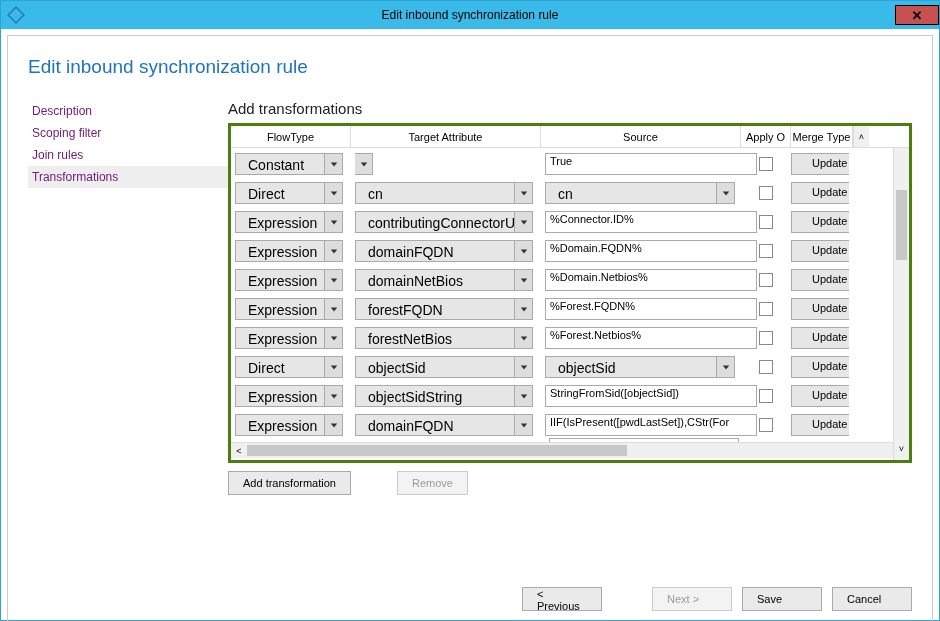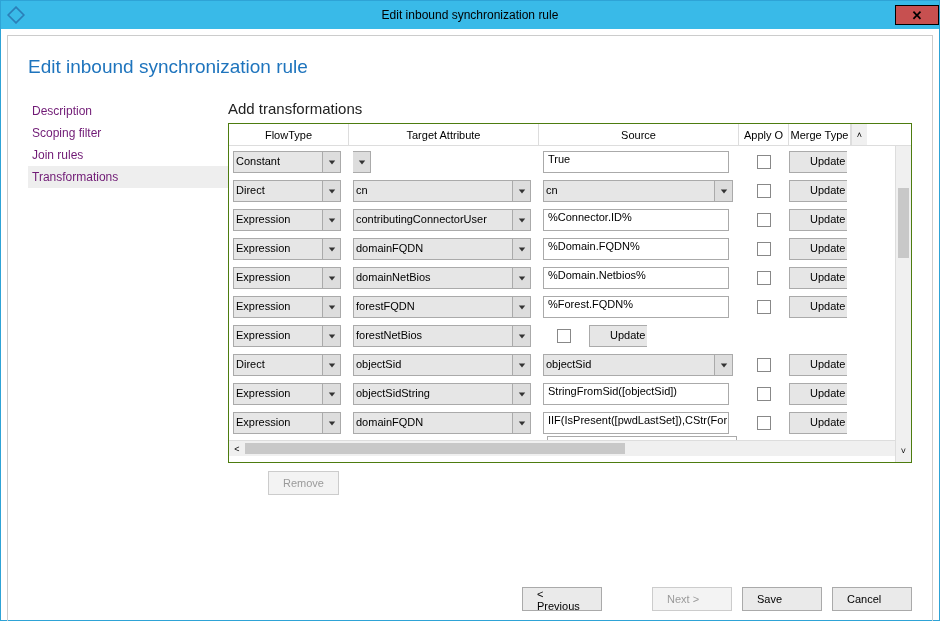--- a/index.html
+++ b/index.html
@@ -10,39 +10,39 @@
   .title-text { position:absolute; left:0; right:0; text-align:center; font-size: 12px; color: #000; pointer-events:none;}
   .title-close { margin-left: auto; width: 44px; height: 20px; background: #c75050; color:#000; display:flex; align-items:center; justify-content:center; font-size:13px; font-weight:bold; border:1px solid #000; margin-right:0;}
   .outer { padding: 20px 20px 14px 20px; height: calc(100% - 28px); display:flex; flex-direction:column; border:1px solid #ccc; margin:6px;}
   .page-title { color: #1e74bd; font-size: 19px; font-weight: 400; margin-bottom: 22px; }
   .content { display: flex; flex: 1; overflow:hidden;}
   .sidebar { width: 200px; font-size: 12px; color:#701a75; }
   .sidebar-item { padding: 4px 4px; cursor:pointer; }
   .sidebar-item.selected { background: #eee; }
   .main { flex:1; display:flex; flex-direction:column; overflow:hidden;}
   .section-header { font-size: 15px; margin-bottom: 6px; color:#222;}
-  .grid-wrap { border:1px solid #4d7c0f; position:relative; height: 340px; }
+  .grid-wrap { border:3px solid #4d7c0f; position:relative; height: 340px; }
   .grid-header { display:flex; height:22px; background:#fff; border-bottom:1px solid #ddd; }
   .gh { font-size:11px; text-align:center; border-right:1px solid #ddd; display:flex; align-items:center; justify-content:center; }
   .gh-flow { width: 120px; } .gh-target { width: 190px; } .gh-source { width:200px;} .gh-apply { width:50px;} .gh-merge { width:62px;}
   .gh-scrollup { width: 16px; border-left:1px solid #ddd; background:#f0f0f0; display:flex; align-items:center; justify-content:center; font-size:9px;}
   .grid-body { height: 294px; overflow:hidden; position:relative;}
   .row { display:flex; align-items:center; height:29px; padding-top:3px;}
   .cell-flow { width:120px; padding-left:4px;}
   .cell-target { width:190px; padding-left:4px;}
   .cell-source { width:200px; padding-left:4px;}
   .cell-apply { width:50px; display:flex; justify-content:center;}
   .cell-merge { width:62px; padding-left:0;}
   .combo { display:flex; width:108px; height:22px;}
   .combo-t { display:flex; width:178px; height:22px;}
   .combo-s { display:flex; width:190px; height:22px;}
-  .combo-text { flex:1; background:#e6e6e6; border:1px solid #aaa; font-size:11px; padding:3px 2px; white-space:nowrap; overflow:hidden;}
+  .combo-text { flex:1; background:#e6e6e6; border:1px solid #aaa; font-size:14px; padding:3px 12px; white-space:nowrap; overflow:hidden;}
   .combo-btn { width:18px; background:#ddd; border:1px solid #aaa; border-left:none; display:flex; align-items:center; justify-content:center;}
   .combo-btn svg { width:8px; height:8px; }
-  .text-input { width:186px; height:22px; border:1px solid #aaa; font-size:11px; padding:1px 4px; background:#fff; white-space:nowrap; overflow:hidden;}
+  .text-input { width:212px; height:22px; border:1px solid #aaa; font-size:11px; padding:1px 4px; background:#fff; white-space:nowrap; overflow:hidden;}
   .chk { width:14px; height:14px; border:1px solid #888; background:#fff;}
   .merge-cell { display:flex; width:58px; height:22px;}
   .merge-text { flex:1; background:#e6e6e6; border:1px solid #aaa; font-size:11px; padding:3px 20px; border-right:none; overflow:hidden;}
   .vscroll { position:absolute; right:0; top:22px; bottom:22px; width:16px; background:#f0f0f0; border-left:1px solid #ddd;}
   .vscroll-thumb { position:absolute; left:2px; right:2px; top:42px; height:70px; background:#c8c8c8;}
   .vscroll-down { position:absolute; right:0; bottom:0; width:16px; height:22px; background:#f0f0f0; border-left:1px solid #ddd; display:flex; align-items:center; justify-content:center; font-size:9px;}
   .hscroll { height:16px; border-top:1px solid #ddd; background:#f0f0f0; display:flex;}
   .hscroll-btn { width:16px; display:flex; align-items:center; justify-content:center; font-size:9px; background:#f0f0f0;}
   .hscroll-track { flex:1; position:relative;}
   .hscroll-thumb { position:absolute; top:2px; bottom:2px; left:0; width:380px; background:#c8c8c8;}
@@ -315,20 +315,23 @@
                 <div class="cell-target">
                   <div class="combo-t">
                     <div class="combo-text">forestNetBios</div>
                     <div class="combo-btn">
                       <svg viewBox="0 0 10 10">
                         <polygon points="1,3 9,3 5,8" fill="#333"></polygon>
                       </svg>
                     </div>
                   </div>
                 </div>
+                <div class="cell-source">
+                  <div class="text-input">%Forest.Netbios%</div>
+                </div>
                 <div class="cell-apply">
                   <div class="chk"></div>
                 </div>
                 <div class="cell-merge">
                   <div class="merge-cell">
                     <div class="merge-text">Update</div>
                   </div>
                 </div>
               </div>
               <div class="row">
@@ -456,20 +459,21 @@
             <div class="hscroll-track">
               <div class="hscroll-thumb"></div>
             </div>
             <div class="hscroll-btn">
                 <span>˃</span>
               </div>
           </div>
         </div>
 
         <div class="action-row">
+          <button class="btn">Add transformation</button>
           <button class="btn disabled">Remove</button>
         </div>
 
         <div class="footer">
           <button class="btn">&lt; Previous</button>
           <button class="btn disabled">Next &gt;</button>
           <button class="btn">Save</button>
           <button class="btn">Cancel</button>
         </div>
       </div>

